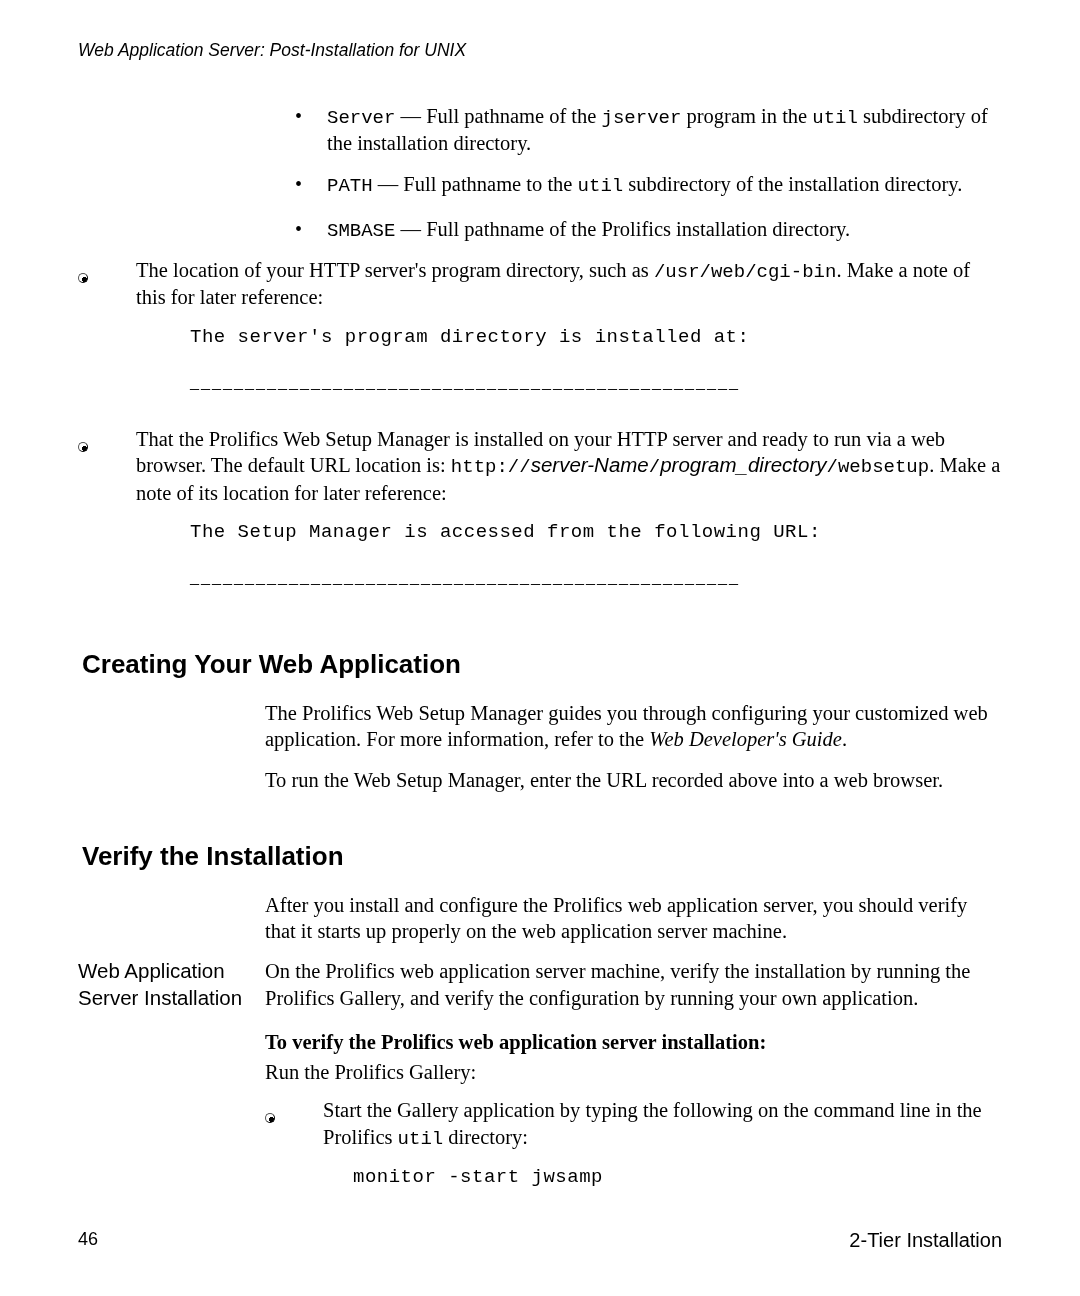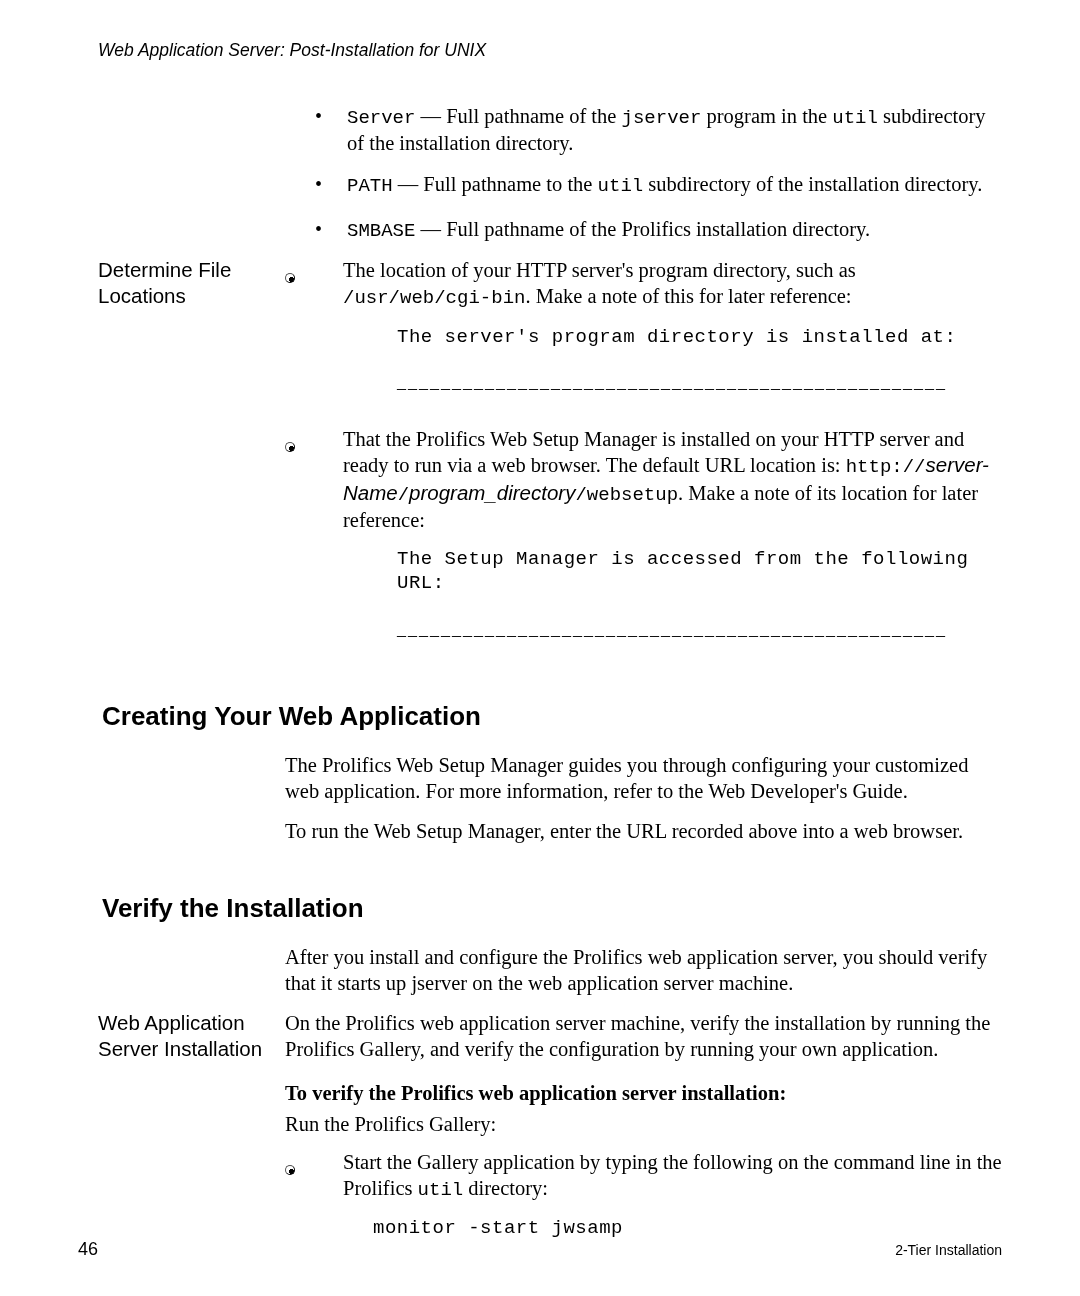--- a/index.html
+++ b/index.html
@@ -10,21 +10,21 @@
     height: 1296px;
     background: #fff;
     font-family: "Times New Roman", Times, serif;
     color: #000;
   }
   .page {
     position: relative;
     width: 1080px;
     height: 1296px;
     box-sizing: border-box;
-    padding: 40px 78px 0 98px;
+    padding: 40px 78px 0 78px;
   }
   .running-head {
     font-family: Arial, Helvetica, sans-serif;
     font-style: italic;
     font-size: 17.5px;
     margin-bottom: 42px;
   }
   .two-col {
     display: flex;
     align-items: flex-start;
@@ -85,35 +85,35 @@
     letter-spacing: 2px;
     font-size: 18px;
   }
   .h2 {
     font-family: Arial, Helvetica, sans-serif;
     font-weight: bold;
     font-size: 26px;
     margin: 28px 0 20px 4px;
   }
   .para { margin-bottom: 14px; }
-  .ital { }
+  .ital { font-style: italic; }
   .ital-sans { font-family: Arial, Helvetica, sans-serif; font-style: italic; }
   .bold { font-weight: bold; }
   .footer {
     position: absolute;
-    bottom: 36px;
+    bottom: 44px;
     left: 78px;
     right: 78px;
     display: flex;
     justify-content: space-between;
-    align-items: center;
+    align-items: flex-start;
     font-family: Arial, Helvetica, sans-serif;
   }
   .footer .pg { font-size: 18px; }
-  .footer .ft { font-size: 14px; }
+  .footer .ft { font-size: 20px; }
 </style>
 </head>
 <body>
 
 <div class="page">
 
   <div class="running-head">Web Application Server: Post-Installation for UNIX</div>
 
   <div class="two-col">
     <div class="side"></div>
@@ -133,21 +133,20 @@
       <div class="bul-row">
         <div class="bul-mark"></div>
         <div class="bul-body">
           <span class="mono">SMBASE</span><span> — Full pathname of the Prolifics installation directory.</span>
         </div>
       </div>
     </div>
   </div>
 
   <div class="two-col">
-    <div class="side">Determine File Locations</div>
     <div class="main">
 
       <div class="chk-row">
         <div class="chk-mark"><span></span></div>
         <div class="chk-body">
           <span>The location of your HTTP server's program directory, such as </span><span class="mono">/usr/web/cgi-bin</span><span>. Make a note of this for later reference:</span>
           <div class="mono-block">The server's program directory is installed at:</div>
           <div class="fill-line">__________________________________________________</div>
         </div>
       </div>
@@ -171,21 +170,21 @@
         <span>The Prolifics Web Setup Manager guides you through configuring your customized web application. For more information, refer to the </span><span class="ital">Web Developer's Guide</span><span>.</span>
       </div>
       <div class="para">To run the Web Setup Manager, enter the URL recorded above into a web browser.</div>
     </div>
   </div>
 
   <div class="h2" style="margin-top:34px;">Verify the Installation</div>
   <div class="two-col">
     <div class="side"></div>
     <div class="main">
-      <div class="para">After you install and configure the Prolifics web application server, you should verify that it starts up jserver on the web application server machine.</div>
+      <div class="para">After you install and configure the Prolifics web application server, you should verify that it starts up properly on the web application server machine.</div>
     </div>
   </div>
 
   <div class="two-col">
     <div class="side">Web Application Server Installation</div>
     <div class="main">
       <div class="para">On the Prolifics web application server machine, verify the installation by running the Prolifics Gallery, and verify the configuration by running your own application.</div>
       <div class="bold" style="margin-top:18px;">To verify the Prolifics web application server installation:</div>
       <div class="para" style="margin-top:4px;margin-bottom:12px;">Run the Prolifics Gallery:</div>
 

